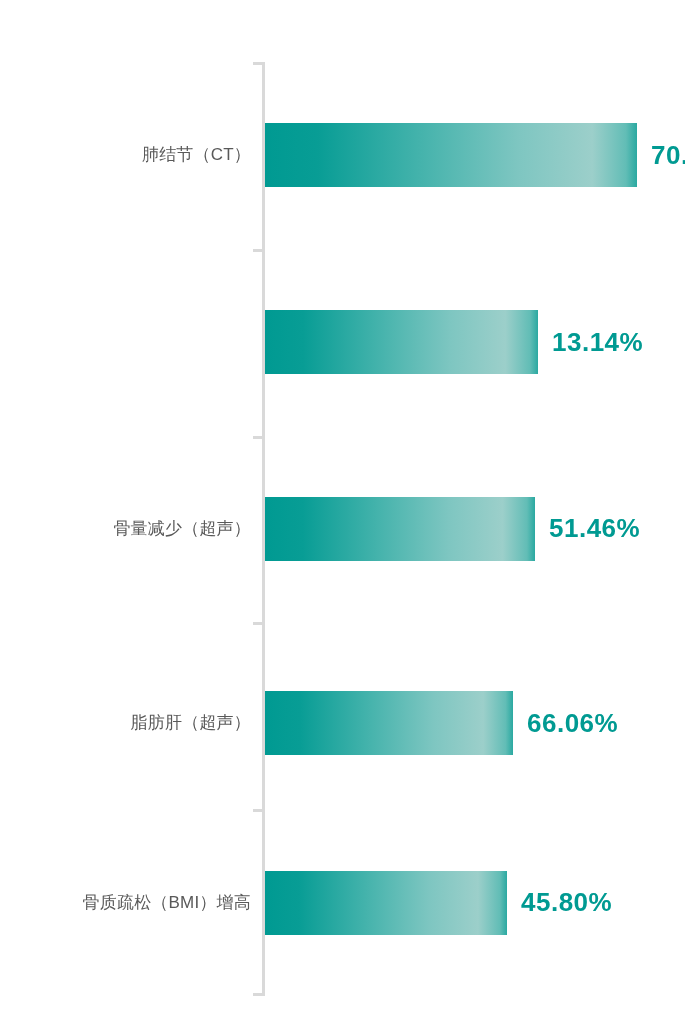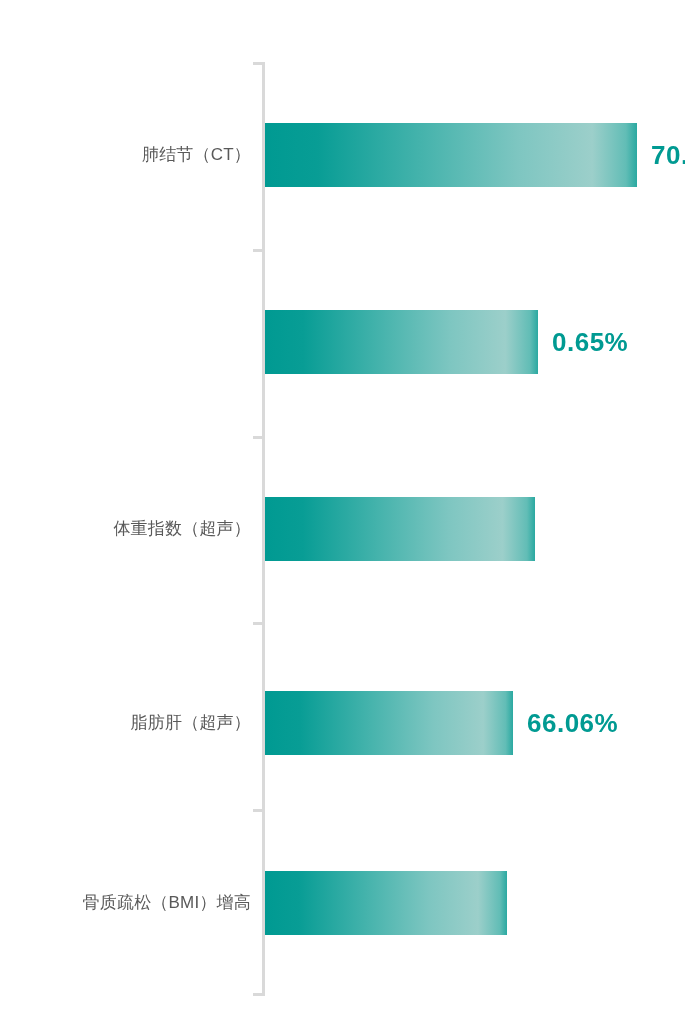--- a/index.html
+++ b/index.html
@@ -122,40 +122,42 @@
       <div class="cat-label">肺结节（CT）</div>
       <div class="bar-wrap">
         <div class="bar" style="width:372px"></div>
         <div class="bar-value">70.93%</div>
       </div>
     </div>
 
     <div class="band" style="top:186.8px">
       <div class="bar-wrap">
         <div class="bar" style="width:273px"></div>
-        <div class="bar-value">0.65%</div>
+        <div class="bar-value">13.14%</div>
       </div>
     </div>
 
     <div class="band" style="top:373.6px">
-      <div class="cat-label">体重指数（超声）</div>
+      <div class="cat-label">骨量减少（超声）</div>
       <div class="bar-wrap">
         <div class="bar" style="width:270px"></div>
+        <div class="bar-value">51.46%</div>
       </div>
     </div>
 
     <div class="band" style="top:568px">
       <div class="cat-label">脂肪肝（超声）</div>
       <div class="bar-wrap">
         <div class="bar" style="width:248px"></div>
         <div class="bar-value">66.06%</div>
       </div>
     </div>
 
     <div class="band" style="top:747.2px">
       <div class="cat-label">骨质疏松（BMI）增高</div>
       <div class="bar-wrap">
         <div class="bar" style="width:242px"></div>
+        <div class="bar-value">45.80%</div>
       </div>
     </div>
 
   </div>
 </div>
 
 </body></html>

